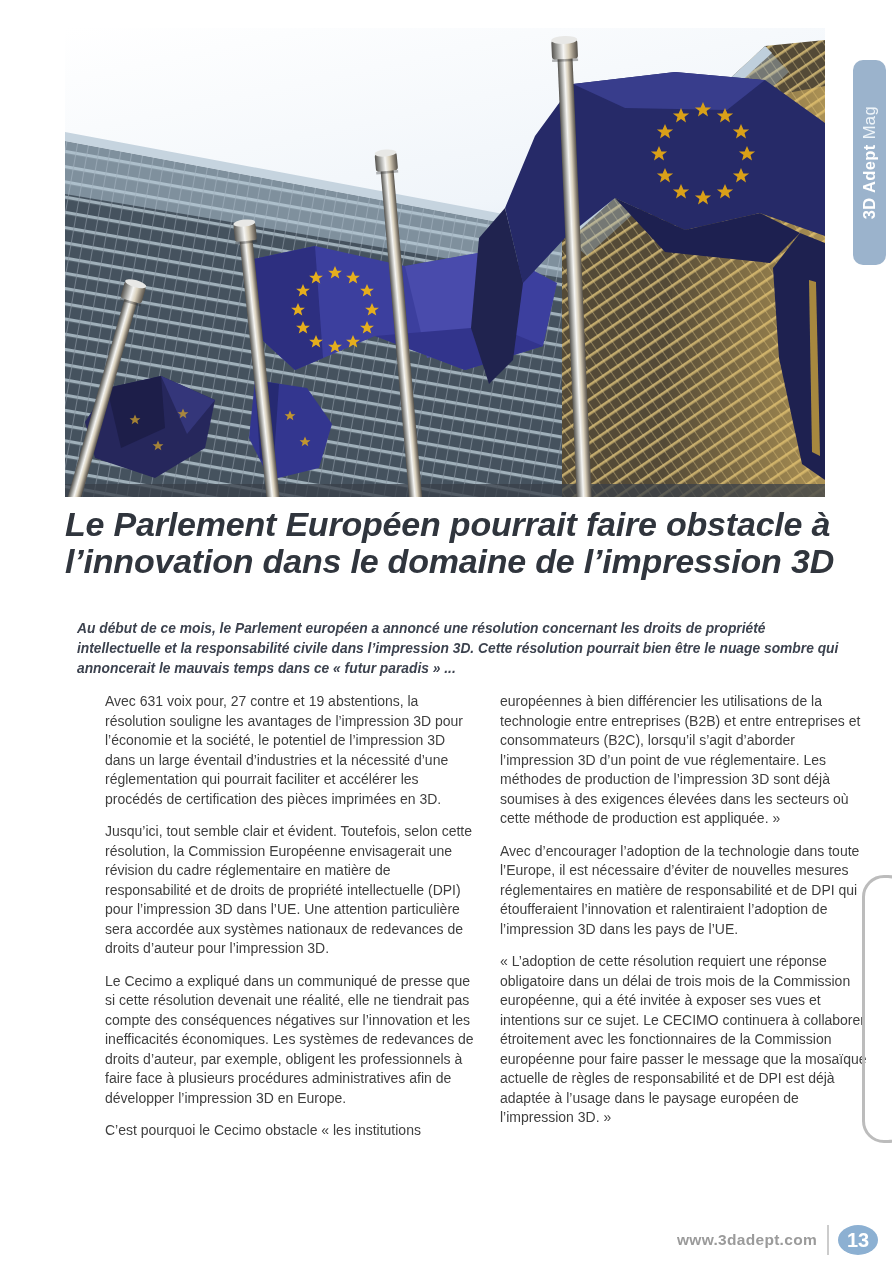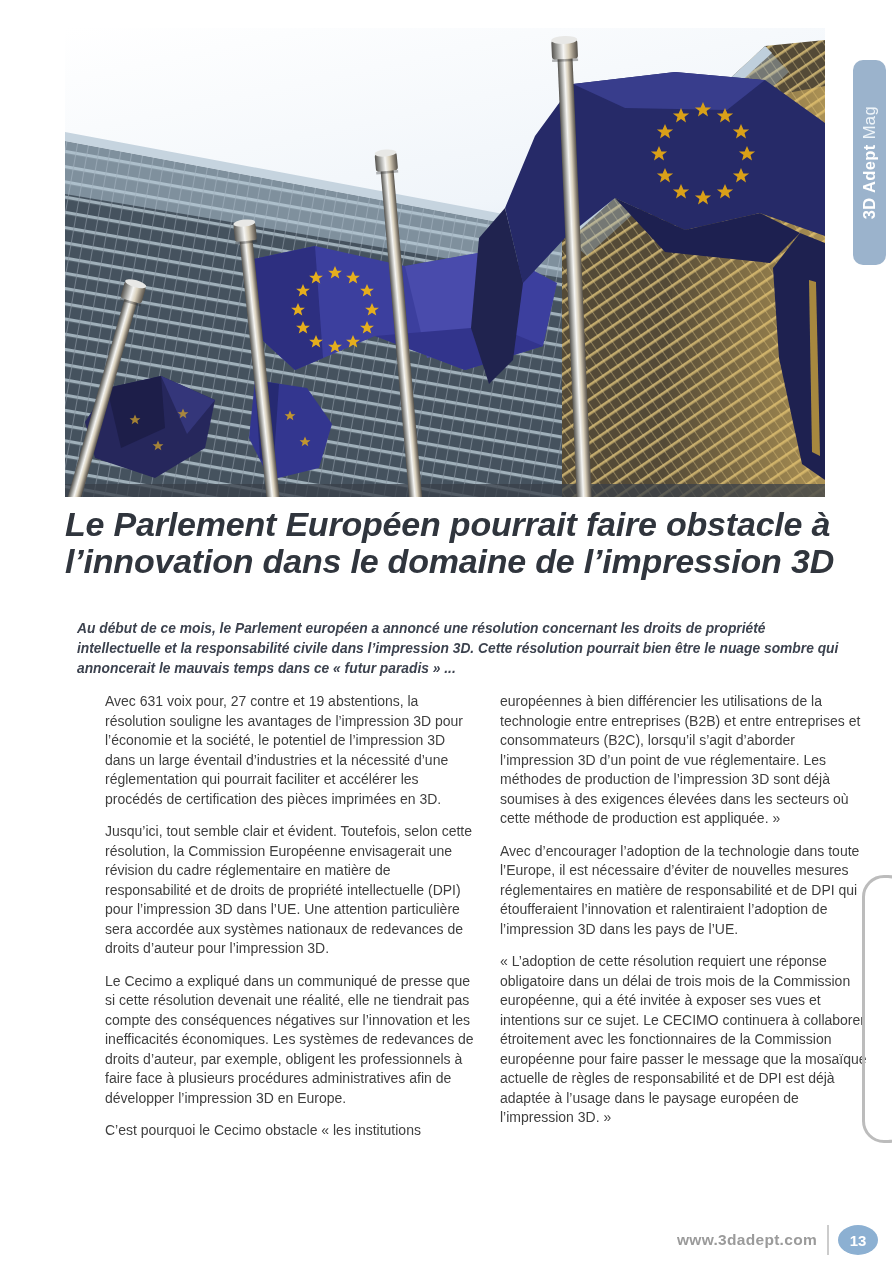--- a/index.html
+++ b/index.html
@@ -54,21 +54,21 @@
     position:absolute; top:1221px; right:14px; height:38px;
     display:flex; align-items:center;
   }
   .site{
     color:#9b9b9b; font-weight:bold; font-size:15.5px; letter-spacing:0.3px;
     cursor:pointer;
   }
   .divider{width:2px; height:30px; background:#cccccc; margin:0 9px 0 10px;}
   .badge{
     width:40px; height:30px; border-radius:50%; background:#8cb0d2;
-    color:#ffffff; font-weight:bold; font-size:15px;
+    color:#ffffff; font-weight:bold; font-size:20px;
     display:flex; align-items:center; justify-content:center;
   }
 </style>
 </head>
 <body>
 
 <div class="page">
 
   <svg class="photo" viewBox="0 0 760 469" role="img" aria-label="European Union flags on metal flagpoles in front of the curved glass facade of the European Commission Berlaymont building">
     <defs>

